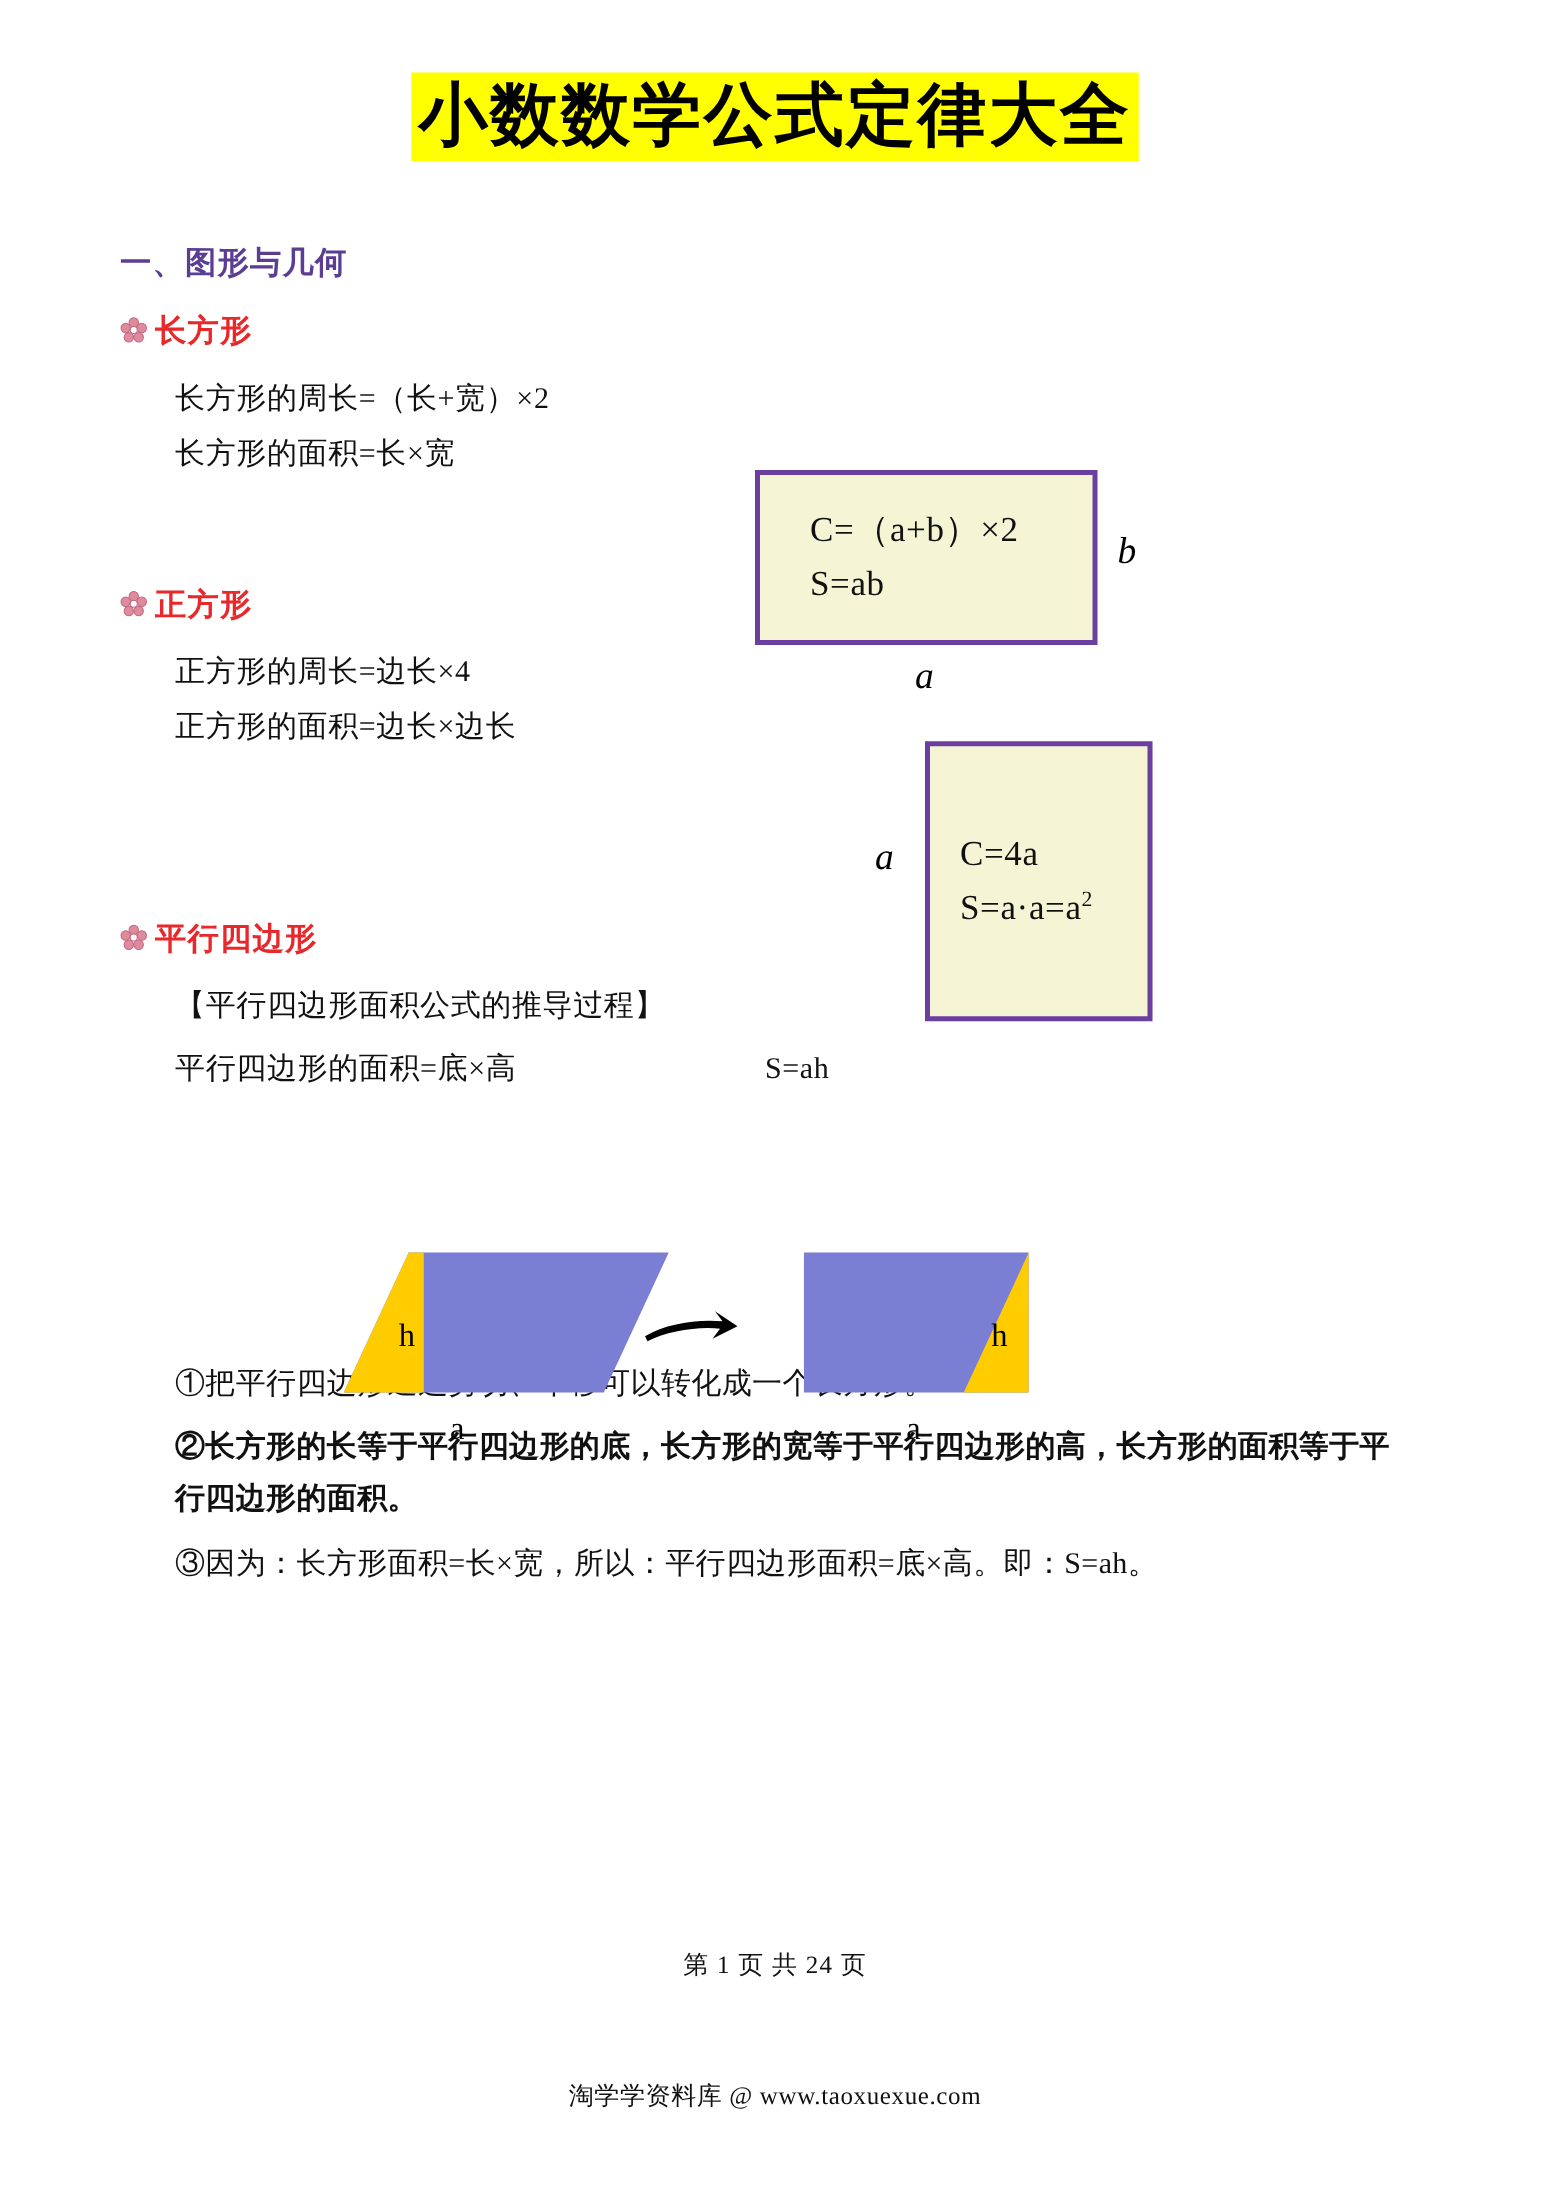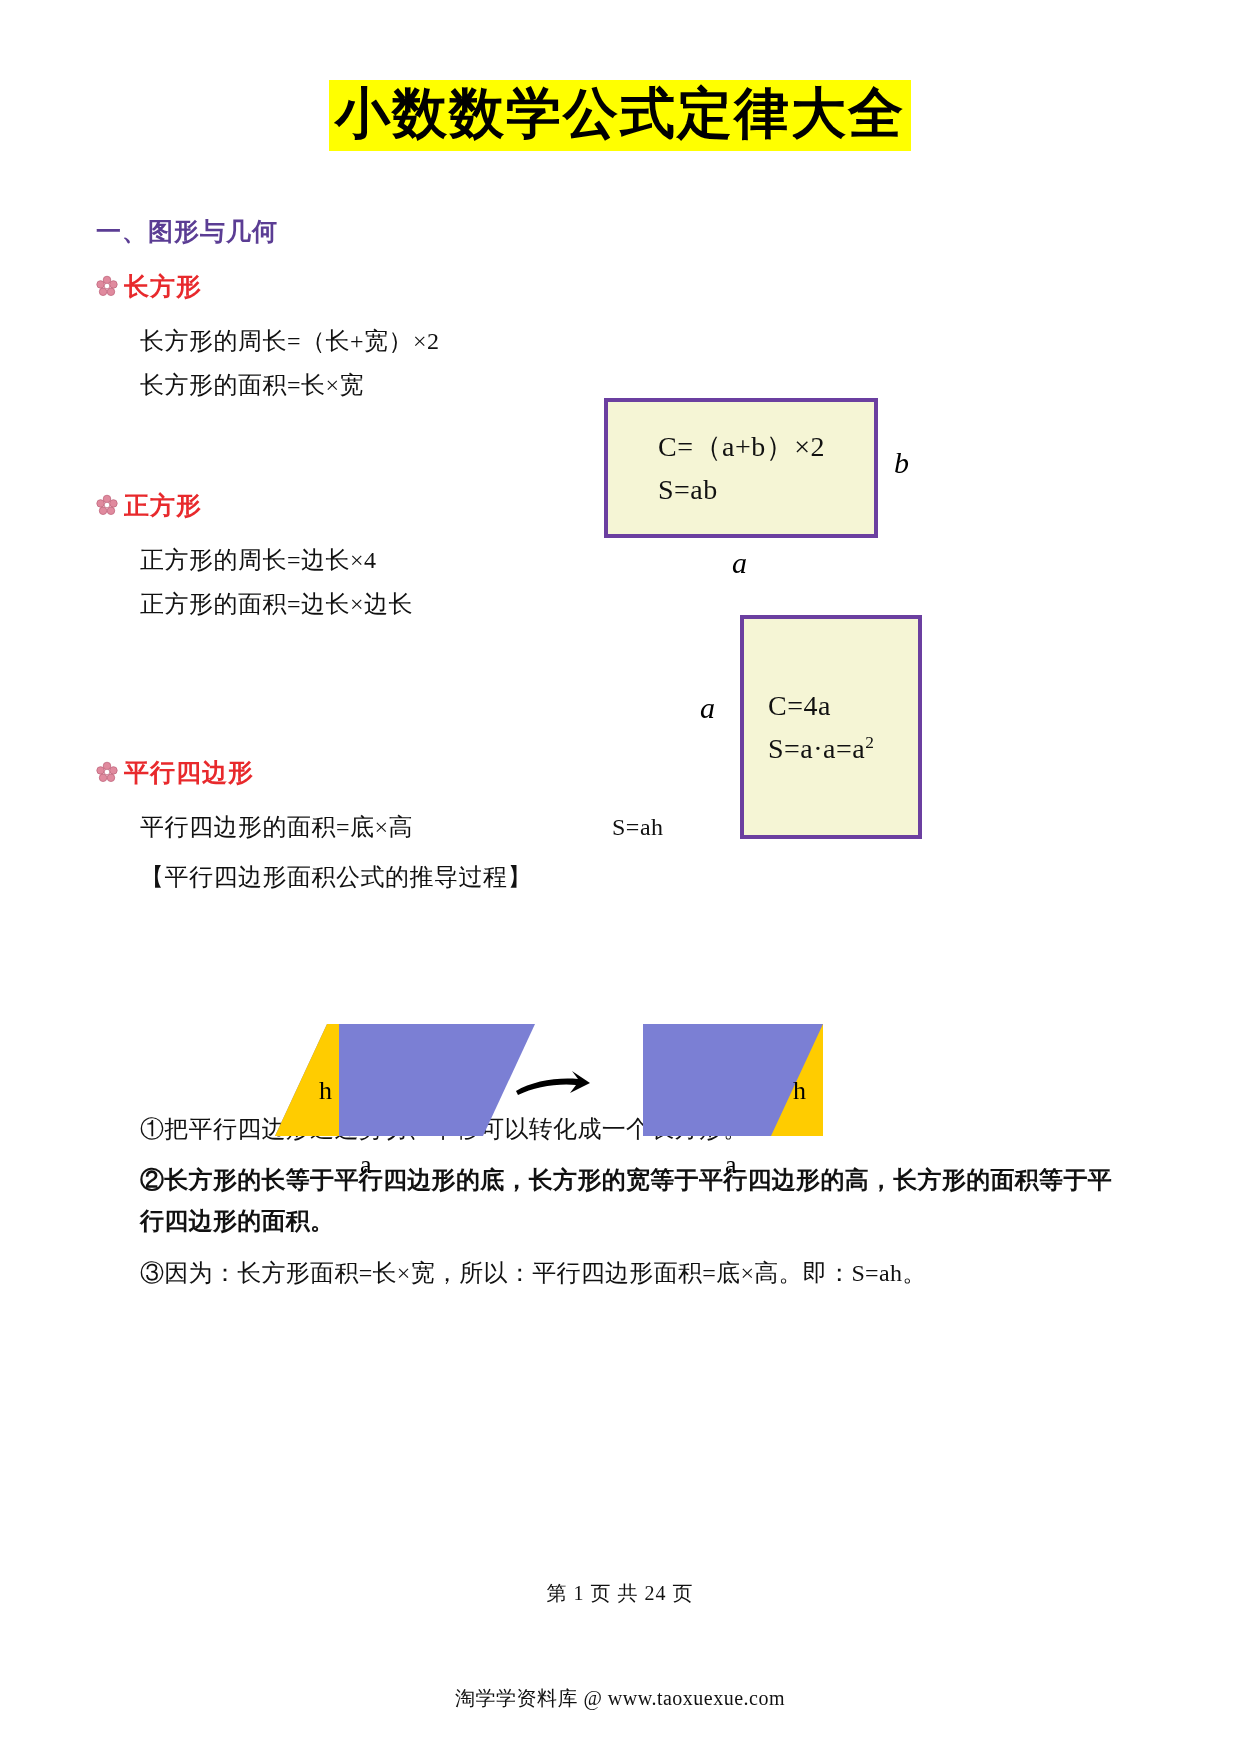--- a/index.html
+++ b/index.html
@@ -20,21 +20,21 @@
     position: relative;
     width: 1240px;
     height: 1753px;
     box-sizing: border-box;
     padding: 0;
   }
 
   
   .title-wrap {
     text-align: center;
-    margin-top: 80px;
+    margin-top: 58px;
   }
   .doc-title {
     display: inline-block;
     background: #ffff00;
     color: #000000;
     font-family: "Liberation Serif", "DejaVu Serif", serif;
     font-weight: bold;
     font-size: 55px;
     line-height: 1.18;
     letter-spacing: 2px;
@@ -85,21 +85,21 @@
   
   .fig-abs { position: absolute; }
 
   .formula-box {
     box-sizing: border-box;
     background: #f5f5d5;
     border: 4px solid #6b3fa0;
     display: flex;
     flex-direction: column;
     justify-content: center;
-    padding-left: 50px;
+    padding-left: 40px;
   }
   .formula-line {
     font-size: 28px;
     line-height: 1.55;
     color: #111;
     letter-spacing: 0.5px;
     white-space: nowrap;
   }
   .formula-line sup { font-size: 0.62em; vertical-align: super; }
 
@@ -238,26 +238,26 @@
           <circle cx="16.3" cy="18.3" r="4.1"></circle>
           <circle cx="7.7" cy="18.3" r="4.1"></circle>
           <circle cx="5" cy="10.3" r="4.1"></circle>
         </g>
         <circle cx="12" cy="12" r="3.1" fill="#ffffff" stroke="#c2687f" stroke-width="0.9"></circle>
       </svg>
     </span>
     <span class="sub-heading-label">平行四边形</span>
   </div>
 
+  <div class="body-line gap-md">【平行四边形面积公式的推导过程】</div>
+
   <div class="body-line gap-md" style="position:relative;">
     <span>平行四边形的面积=底×高</span>
     <span class="inline-formula" style="left:472px; top:0;">S=ah</span>
   </div>
-
-  <div class="body-line gap-md">【平行四边形面积公式的推导过程】</div>
 
   <div class="fig-abs" style="left:275px; top:928px; width:560px; height:175px;">
 
     <svg width="260" height="130" viewBox="0 0 260 130" style="position:absolute; left:0; top:8px;">
       <polygon points="0,120 52,8 260,8 208,120" fill="#7b7fd4"></polygon>
       <polygon points="0,120 52,8 64,8 64,120" fill="#ffcc00"></polygon>
     </svg>
     <div class="h-label" style="left:44px; top:68px;">h</div>
     <div class="shape-label" style="left:85px; top:142px;">a</div>
 

